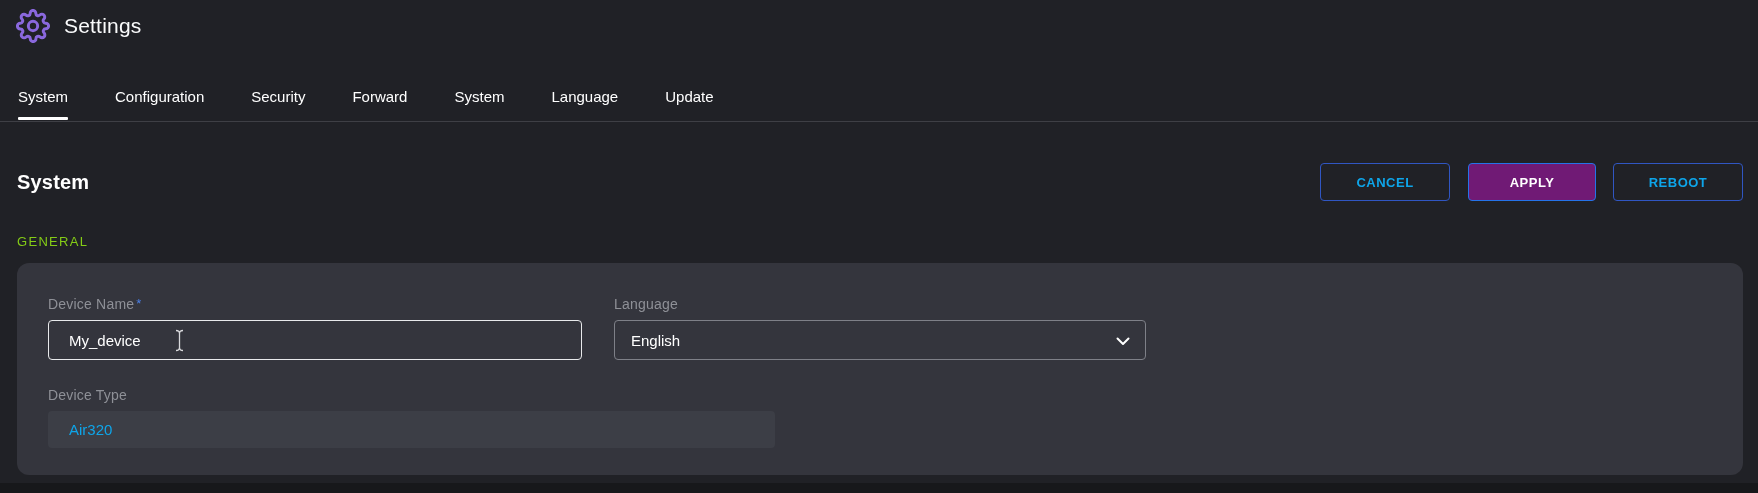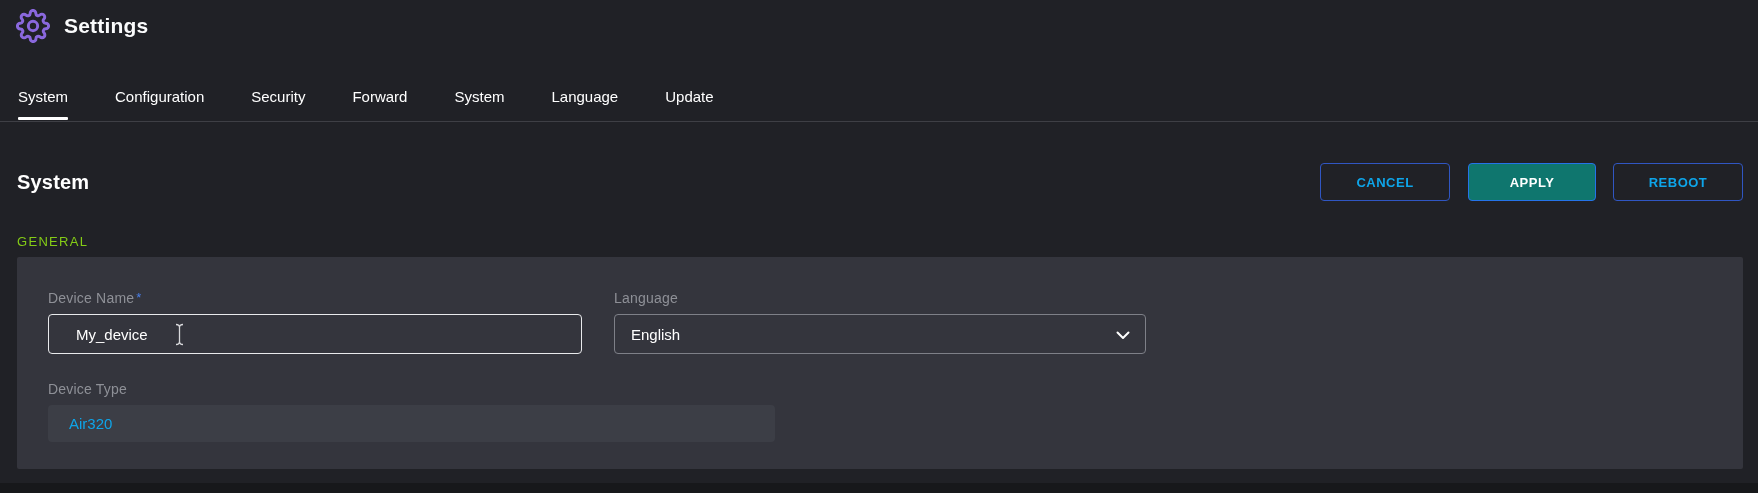--- a/index.html
+++ b/index.html
@@ -8,55 +8,55 @@
     background:#202126;
     font-family:"Liberation Sans", sans-serif;
     position:relative;
     overflow:hidden;
     color:#f2f3f5;
   }
 
   
   .header { height:75px; padding:9px 0 0 16px; display:flex; align-items:flex-start; }
   .gear-wrap { width:34px; height:34px; display:flex; align-items:center; justify-content:center; }
-  .app-title { margin-left:14px; font-size:21px; font-weight:bold; color:#fafbfc; line-height:34px; letter-spacing:0.2px; }
+  .app-title { margin-left:14px; font-size:21px; font-weight:normal; color:#fafbfc; line-height:34px; letter-spacing:0.2px; }
 
   
   .tabs { display:flex; padding-left:18px; height:47px; border-bottom:1px solid #3e3f45; }
   .tab { margin-right:47px; padding-top:13px; position:relative; color:#ffffff; font-size:15px; cursor:pointer; white-space:nowrap; }
   .tab.active { color:#ffffff; }
   .tab.active::after { content:""; position:absolute; left:0; right:0; bottom:1px; height:3px; background:#ffffff; border-radius:1px; }
 
   
   .main { padding:0 15px 0 17px; }
   .heading-row { margin-top:41px; height:38px; display:flex; align-items:center; justify-content:space-between; }
   .page-title { font-size:20px; font-weight:bold; color:#ffffff; letter-spacing:0.2px; }
   .actions { display:flex; }
   .btn { height:38px; border-radius:4px; font-size:13px; font-weight:bold; letter-spacing:0.5px;
          font-family:"Liberation Sans", sans-serif; cursor:pointer; }
   .btn.outline { width:130px; background:transparent; border:1px solid #3056c2; color:#0ea5e9; }
-  .btn.primary { width:128px; background:#0f766e; border:1px solid #2573e9; color:#ffffff; margin:0 17px 0 18px;text-align:center; }
+  .btn.primary { width:128px; background:#701a75; border:1px solid #2573e9; color:#ffffff; margin:0 17px 0 18px;text-align:center; }
 
   .section-label { margin-top:33px; color:#84cc16; font-size:13px; letter-spacing:1.3px; }
 
   
-  .panel { margin-top:8px; background:#34353d; border-radius:2px; height:212px; padding:33px 0 0 31px; }
+  .panel { margin-top:14px; background:#34353d; border-radius:12px; height:212px; padding:33px 0 0 31px; }
   .row { display:flex; }
   .row2 { margin-top:27px; }
   .field label { display:block; color:#8e9097; font-size:14px; margin-bottom:8px; letter-spacing:0.2px; }
   .req { color:#4a7fe8; margin-left:2px; font-size:13px; vertical-align:top; }
 
   .f-device-name { width:534px; }
   .f-language { width:532px; margin-left:32px; }
   .f-device-type { width:727px; }
   .f-hardware-id { width:817px; margin-left:124px; }
 
   .input-wrap { position:relative; }
   .text-input { width:100%; height:40px; background:transparent; border:1px solid #e9eaec; border-radius:4px;
-                color:#ffffff; font-size:15px; padding:0 27px; outline:none;
+                color:#ffffff; font-size:15px; padding:0 20px; outline:none;
                 font-family:"Liberation Sans", sans-serif; }
   .cursor-ibeam { position:absolute; left:126px; top:9px; pointer-events:none; }
 
   .select { height:40px; border:1px solid #7e8088; border-radius:4px; display:flex; align-items:center;
             justify-content:space-between; padding:0 15px 0 16px; color:#ffffff; font-size:15px; cursor:pointer; }
 
   .readonly { height:37px; background:#3c3e46; border-radius:4px; display:flex; align-items:center;
               padding:0 21px; color:#0ea5e9; font-size:15px; }
 
   .bottom-bar { position:absolute; left:0; bottom:0; width:100%; height:10px; background:#17181b; }

